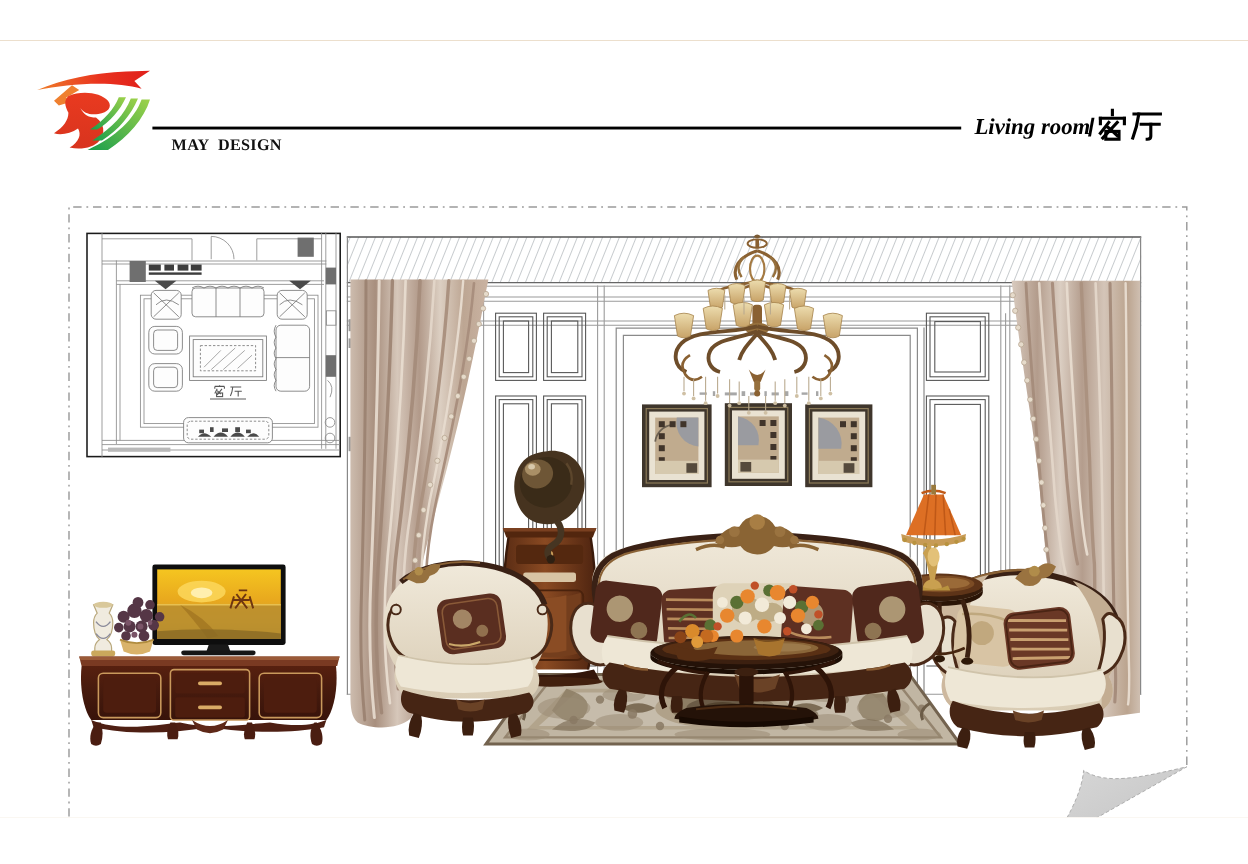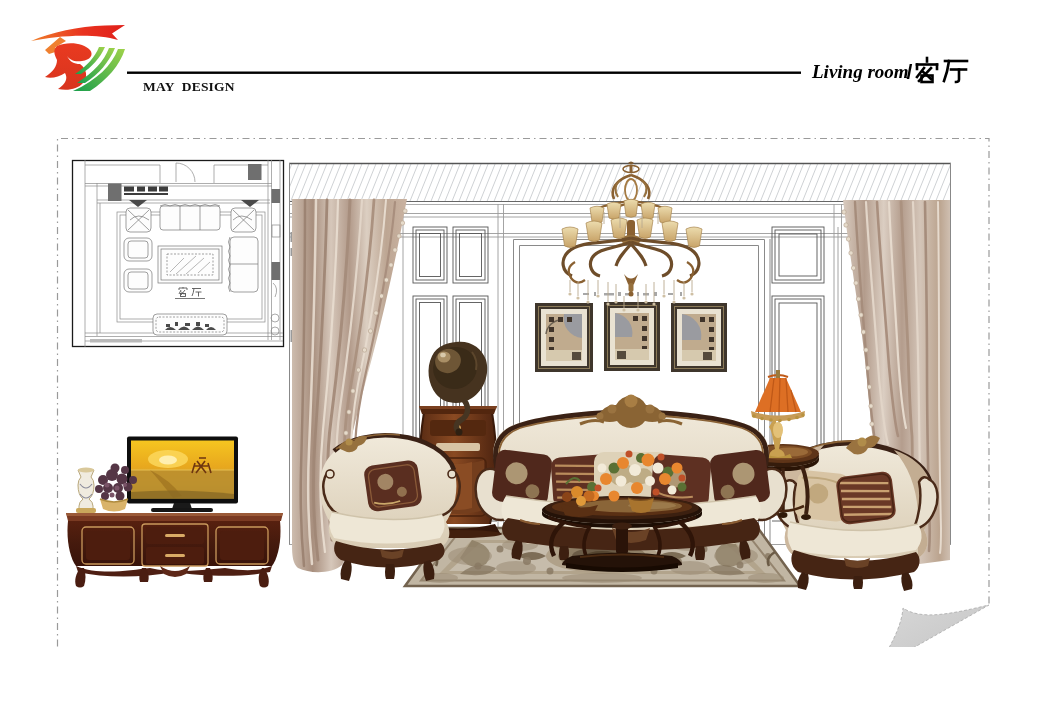--- a/index.html
+++ b/index.html
@@ -1,17 +1,17 @@
 <!DOCTYPE html>
 <html><head>
 <meta charset="utf-8">
 <style>
   html,body{margin:0;padding:0;background:#ffffff;}
   #page{position:relative;width:1040px;height:647px;background:#a16207;overflow:hidden;
-        font-family:"Liberation Sans",sans-serif;}
+        font-family:"Liberation Sans",sans-serif;margin-top:34px;}
   svg{display:block;}
 </style>
 </head>
 <body>
 <div id="page">
 <svg width="1040" height="720" viewBox="0 0 1040 720">
 <defs>
   <linearGradient id="redband" x1="0" y1="0" x2="1" y2="0">
     <stop offset="0" stop-color="#ef7f2a"></stop>
           <stop offset="0.55" stop-color="#e9331f"></stop>

